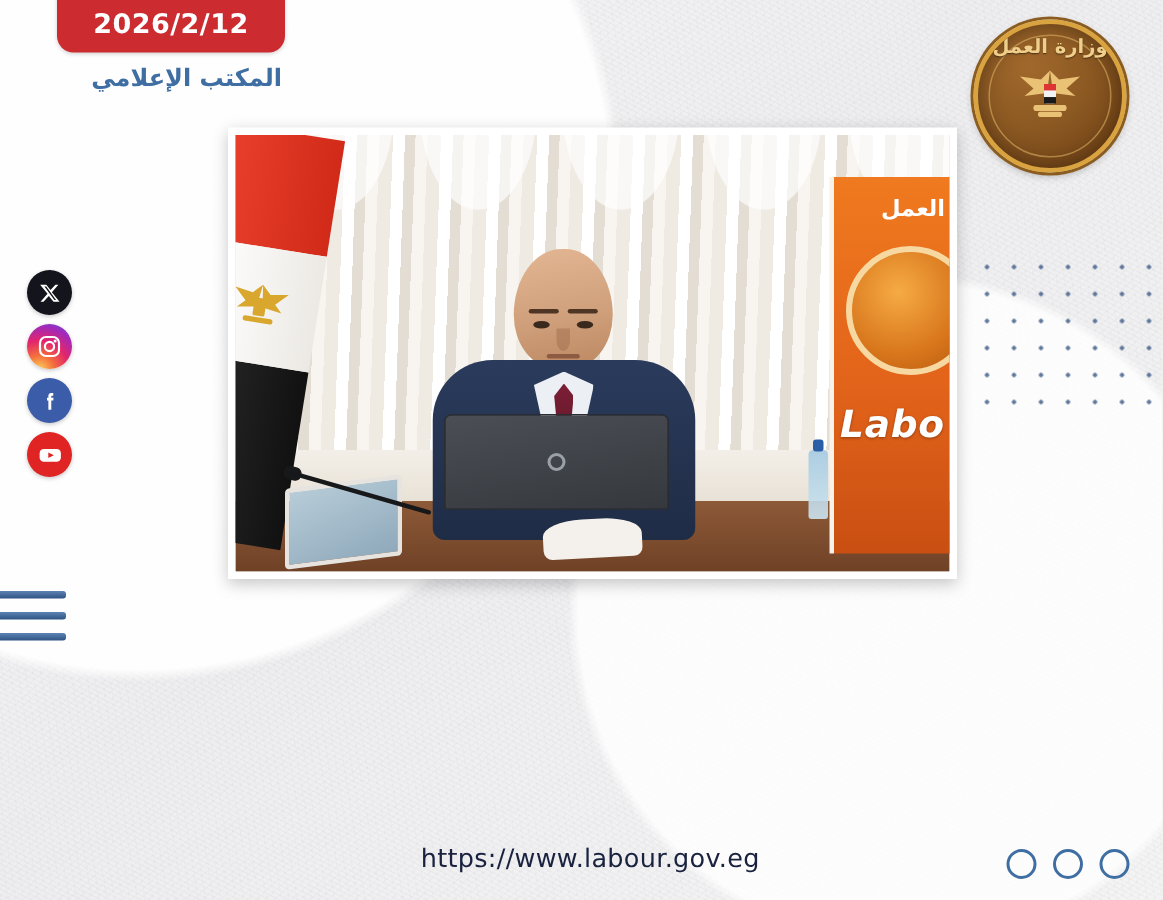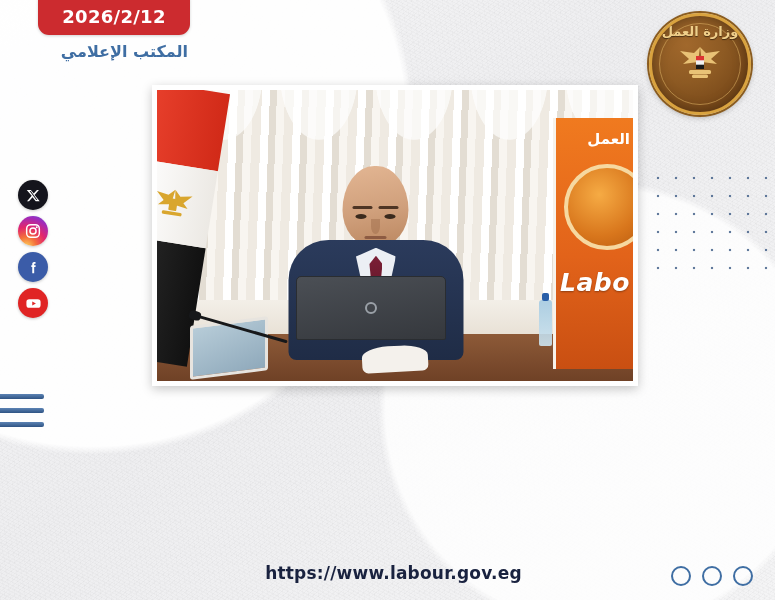--- a/index.html
+++ b/index.html
@@ -267,21 +267,21 @@
     margin-top:7px;
     color:#2d5183; font-size:21px; font-weight:bold;
     line-height:1.45;
   }
   .body-para .ln { display:block; }
 
   
   .url {
     position:absolute; left:12px; right:0; top:563px;
     text-align:center; color:#19223f;
-    font-size:17px; font-weight:bold; letter-spacing:.2px;
+    font-size:17px; font-weight:normal; letter-spacing:.2px;
     direction:ltr;
   }
 
   
   .circles { position:absolute; right:22px; top:566px; display:flex; gap:11px; }
   .circles .c {
     width:20px; height:20px; border-radius:50%;
     border:2.5px solid #3f6ea3;
   }
 </style>

